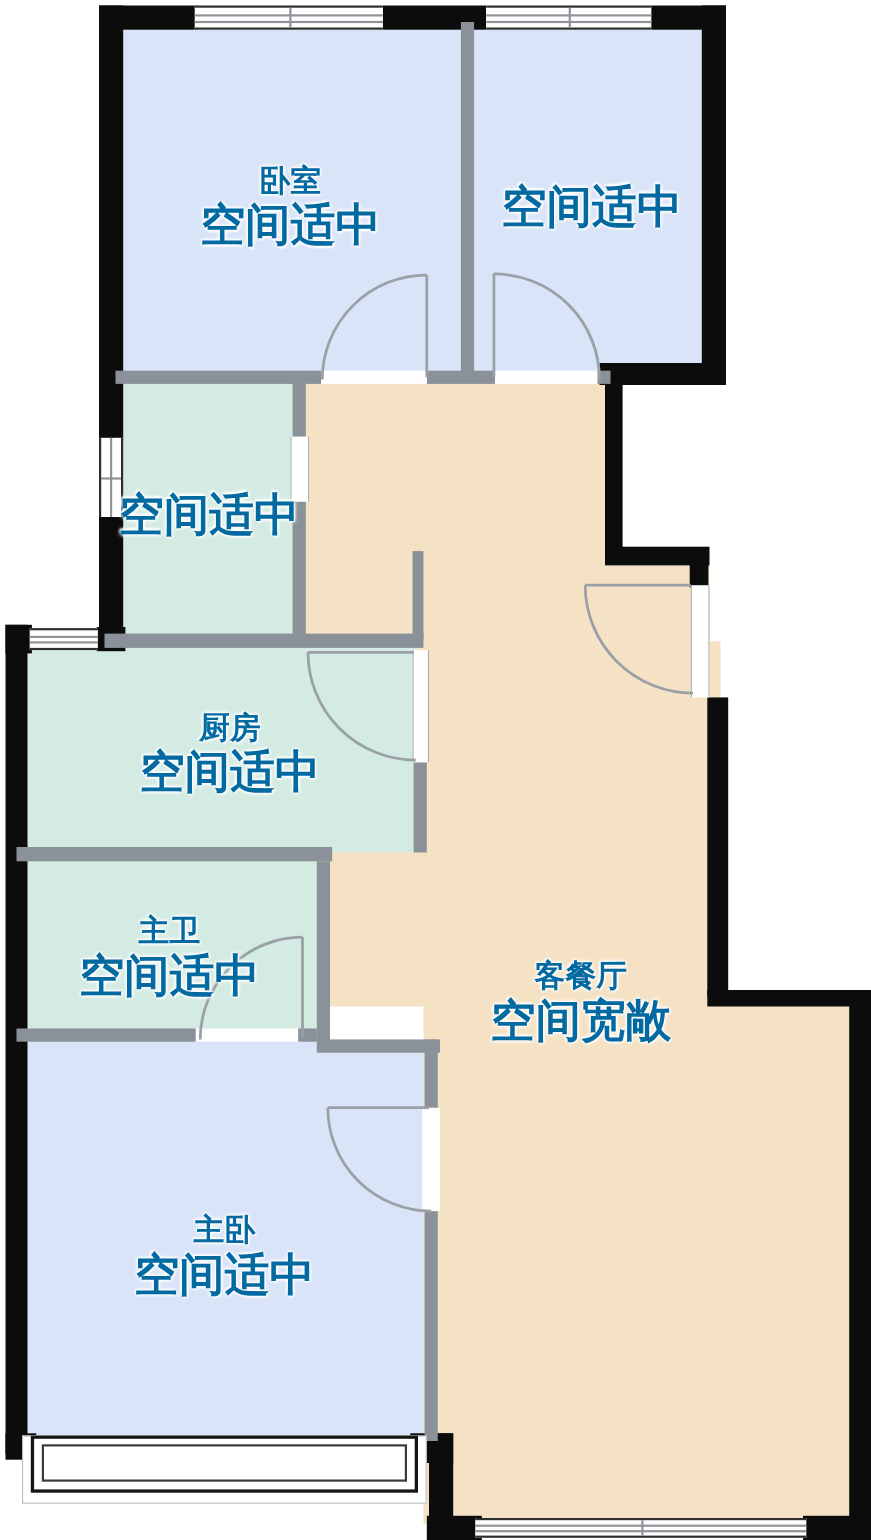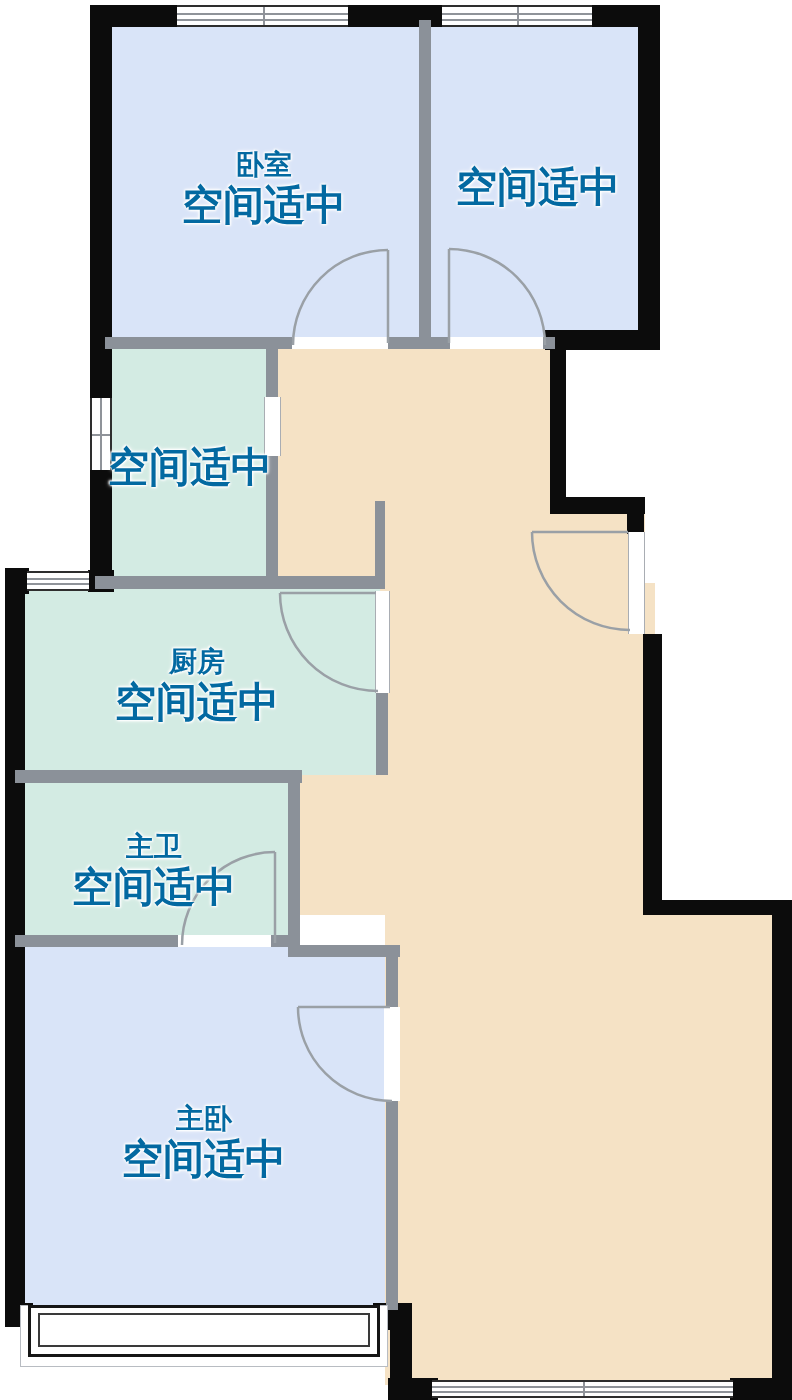--- a/index.html
+++ b/index.html
@@ -142,26 +142,30 @@
   <div class="label" style="left:264px;top:188px">
     <div class="rname">卧室</div>
     <div class="rdesc">空间适中</div>
   </div>
   <div class="label" style="left:538px;top:188px">
     <div class="rdesc">空间适中</div>
   </div>
   <div class="label" style="left:190px;top:468px">
     <div class="rdesc">空间适中</div>
   </div>
-  <div class="label" style="left:197px;top:685px">
+  <div class="label" style="left:209px;top:685px">
     <div class="rname">厨房</div>
     <div class="rdesc">空间适中</div>
   </div>
   <div class="label" style="left:154px;top:870px">
     <div class="rname">主卫</div>
     <div class="rdesc">空间适中</div>
+  </div>
+  <div class="label" style="left:528px;top:911px">
+    <div class="rname">客餐厅</div>
+    <div class="rdesc">空间宽敞</div>
   </div>
   <div class="label" style="left:204px;top:1142px">
     <div class="rname">主卧</div>
     <div class="rdesc">空间适中</div>
   </div>
 
 </div>
 
 </body></html>

